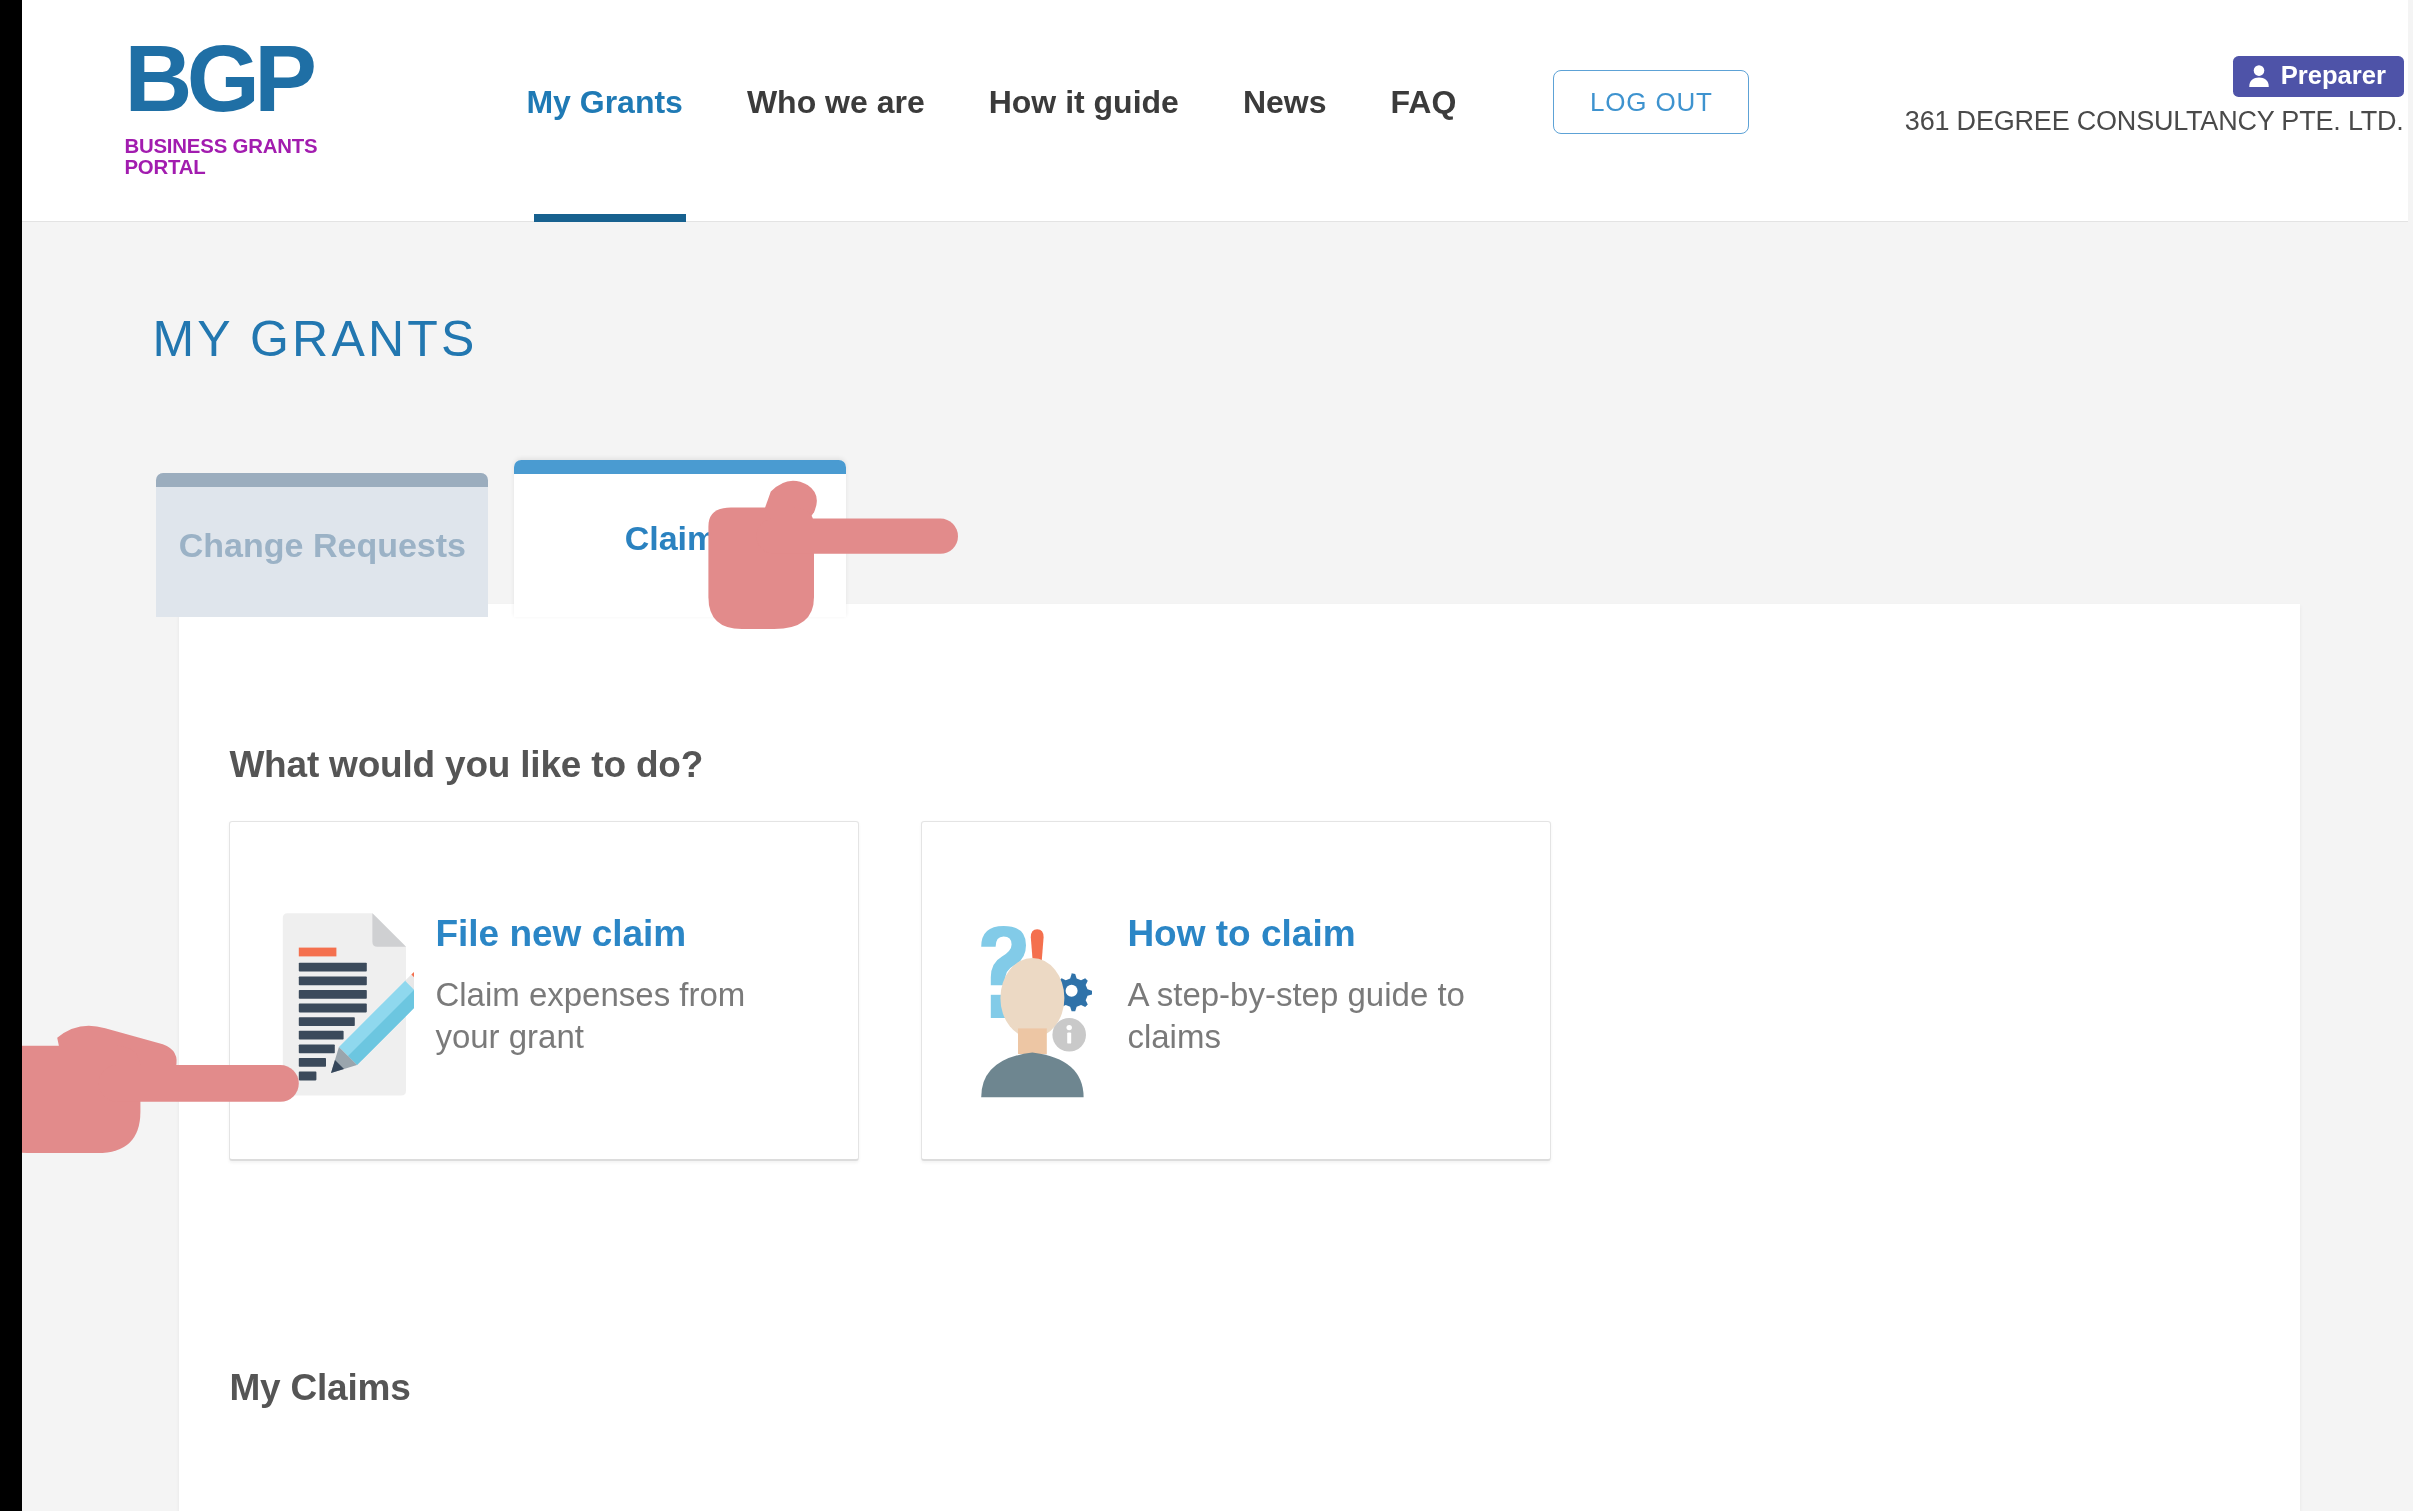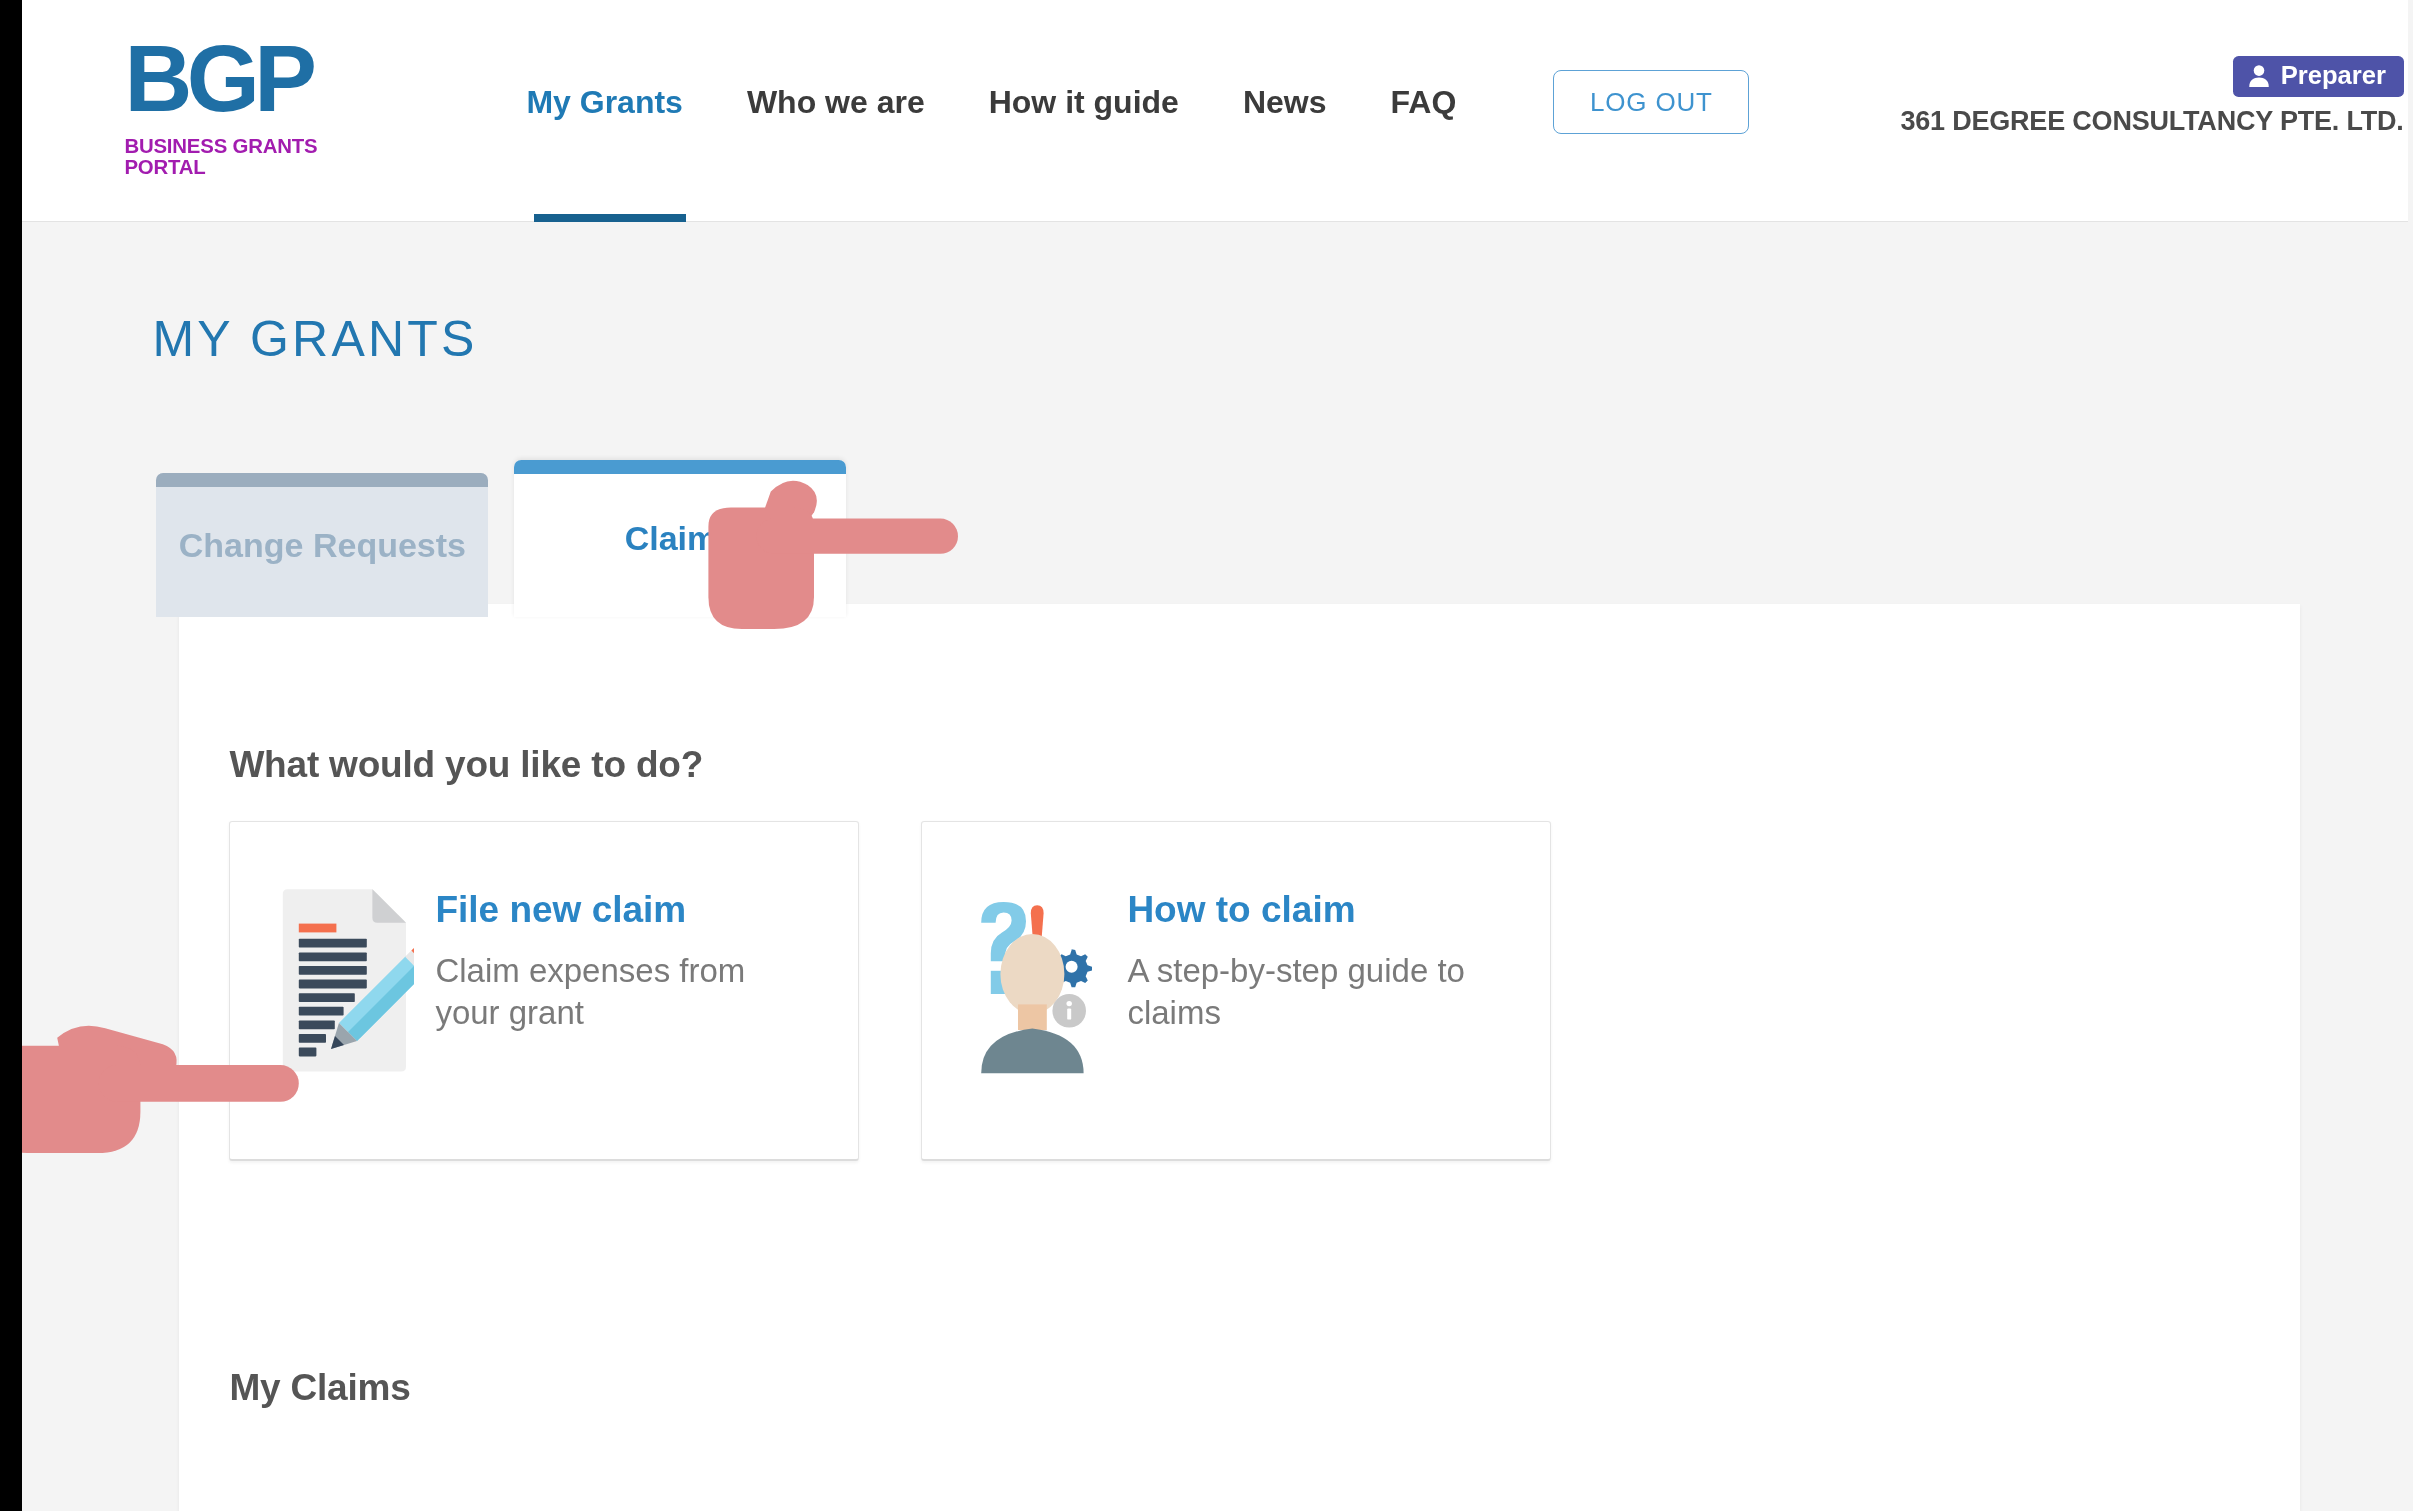--- a/index.html
+++ b/index.html
@@ -136,21 +136,21 @@
     font-size: 25.6px;
     font-weight: 700;
     line-height: 1;
     cursor: pointer;
   }
   #role-badge svg { display: block; }
   #company-name {
     display: block;
     margin-top: 9.6px;
     font-size: 27px;
-    font-weight: 700;
+    font-weight: 400;
     color: #4a4a4a;
     letter-spacing: -0.2px;
     white-space: nowrap;
   }
 
   
   #body-area {
     position: absolute;
     left: 0;
     top: 222px;
@@ -244,21 +244,21 @@
   .action-card {
     width: 630px;
     height: 340px;
     background: #ffffff;
     border: 0.8px solid #e4e4e4;
     border-bottom: 2.4px solid #dcdcdc;
     border-radius: 3.2px;
     box-shadow: 0 1.6px 3.2px rgba(0,0,0,0.05);
     display: flex;
     align-items: flex-start;
-    padding: 64px 32px 0 48px;
+    padding: 88px 32px 0 48px;
     box-sizing: border-box;
     cursor: pointer;
   }
   .card-icon {
     width: 136px;
     min-width: 136px;
     height: 216px;
     position: relative;
     margin-right: 21px;
   }

